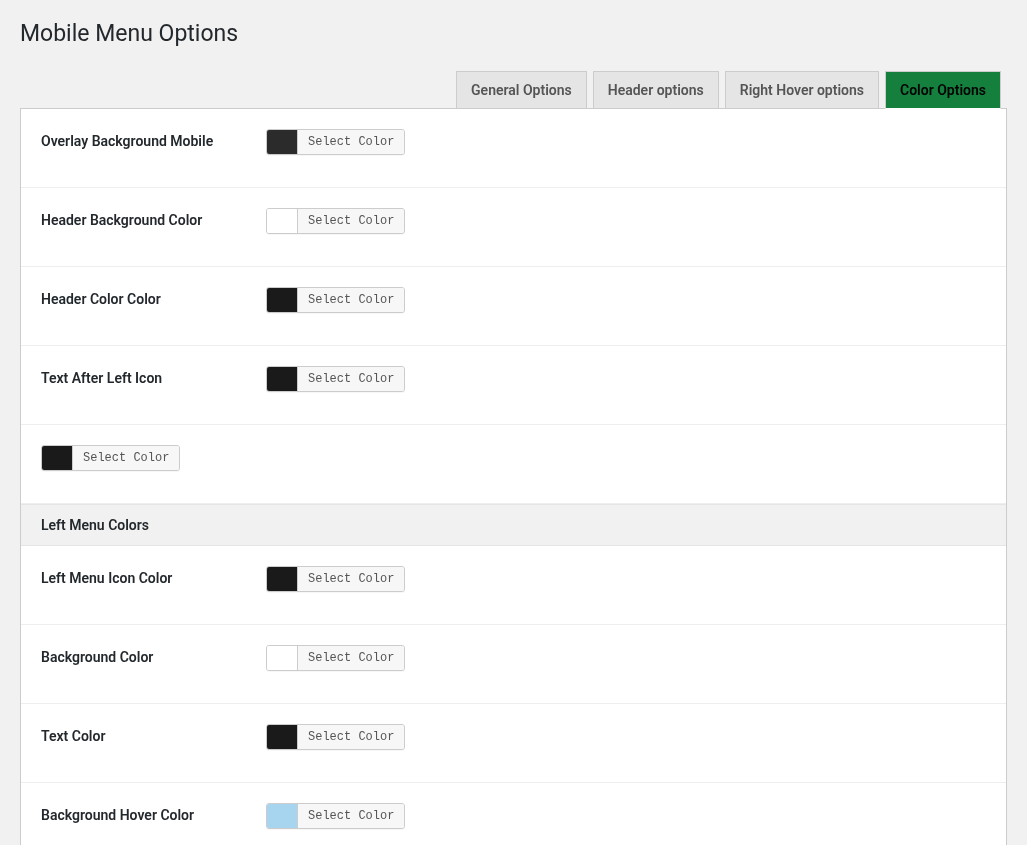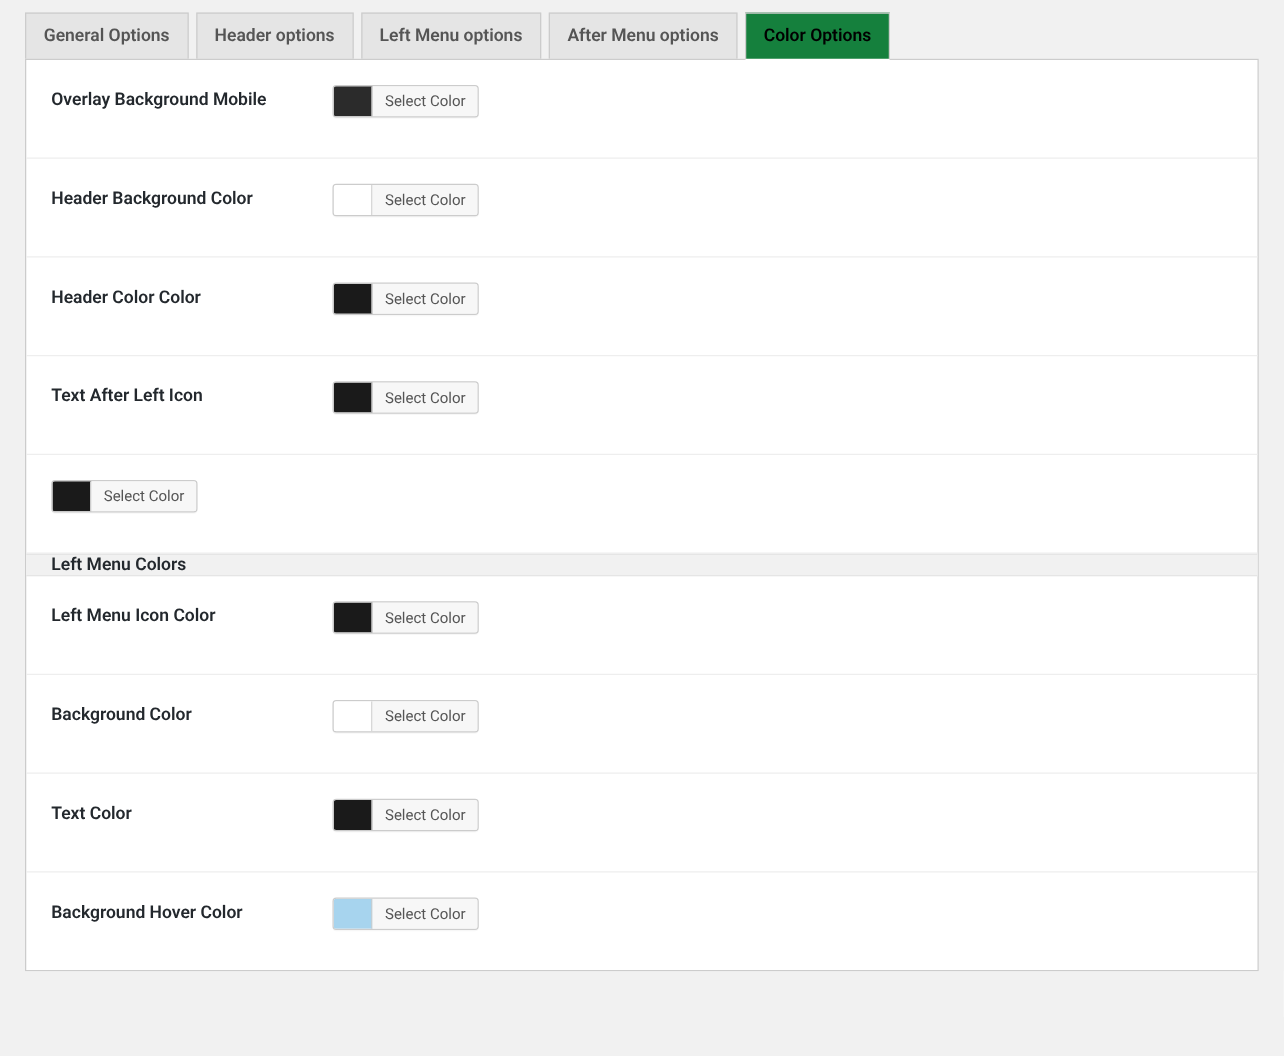--- a/index.html
+++ b/index.html
@@ -22,20 +22,21 @@
     line-height: 1.3;
     color: #23282d;
   }
   
   .nav-tabs {
     display: flex;
     align-items: flex-end;
     margin: 0;
     padding: 0;
     list-style: none;
+    justify-content: flex-end;
   }
   .nav-tab {
     background: #e5e5e5;
     border: 1px solid #ccc;
     color: #555;
     font-size: 14px;
     font-weight: 600;
     line-height: 20px;
     padding: 8px 14px;
     margin-right: 6px;
@@ -70,20 +71,21 @@
     width: 225px;
     flex: 0 0 225px;
     font-weight: 600;
     font-size: 14px;
     color: #23282d;
     padding-top: 4px;
   }
   .field-control {
     flex: 1 1 auto;
     display: flex;
+    font-family: Liberation Mono, monospace;
   }
   
   .color-combo {
     display: inline-flex;
     align-items: stretch;
     border: 1px solid #ccc;
     border-radius: 3px;
     overflow: hidden;
     height: 24px;
     background: #f7f7f7;
@@ -102,36 +104,36 @@
     color: #555;
     cursor: pointer;
     font-family: inherit;
     line-height: 24px;
   }
   
   .section-heading {
     background: #f1f1f1;
     border-top: 1px solid #e5e5e5;
     border-bottom: 1px solid #e5e5e5;
-    padding: 0 20px;
+    padding: 12px 20px;
     font-weight: 600;
     font-size: 14px;
     color: #23282d;
   }
 </style>
 </head>
 <body>
 
 <div class="wrap">
+  <h1 class="page-title">Mobile Menu Options</h1>
 
   <ul class="nav-tabs">
     <li class="nav-tab">General Options</li>
     <li class="nav-tab">Header options</li>
-    <li class="nav-tab">Left Menu options</li>
-    <li class="nav-tab">After Menu options</li>
+    <li class="nav-tab">Right Hover options</li>
     <li class="nav-tab active">Color Options</li>
   </ul>
 
   <div class="panel">
 
     <div class="field-row">
       <div class="field-label">Overlay Background Mobile</div>
       <div class="field-control">
         <div class="color-combo">
           <span class="color-swatch" style="background:#2b2b2b;"></span>

